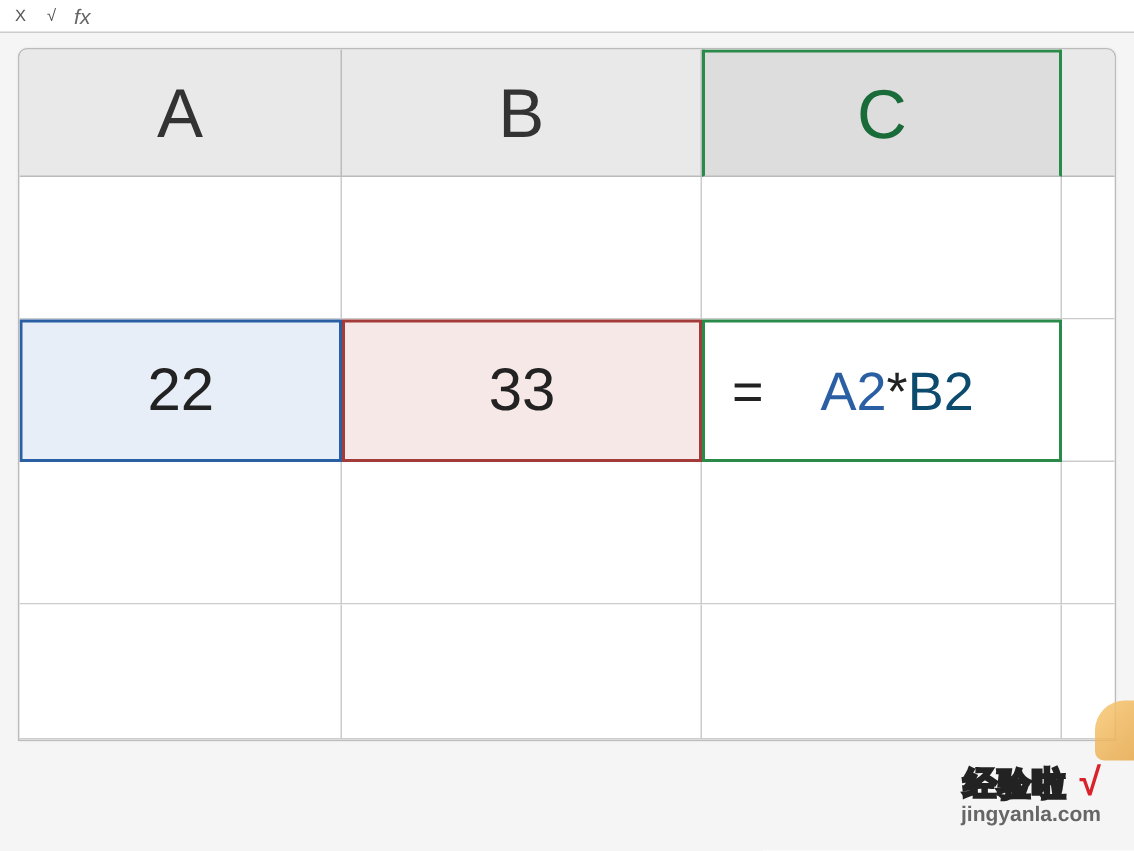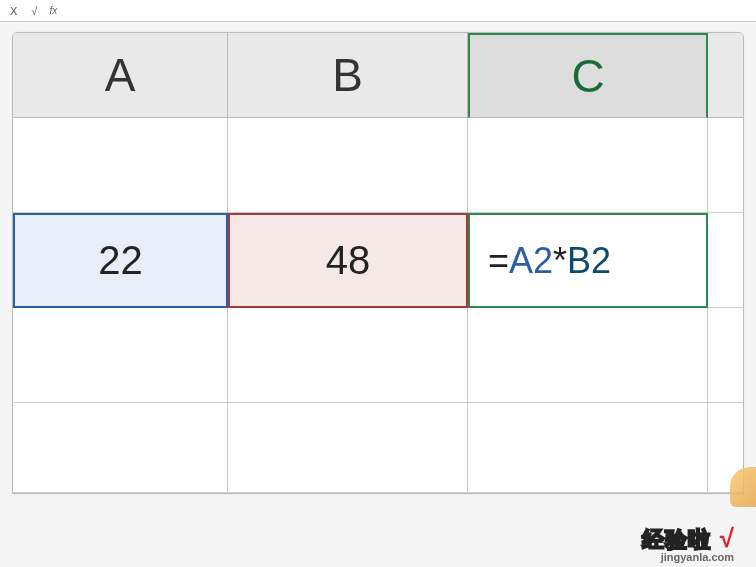--- a/index.html
+++ b/index.html
@@ -22,21 +22,21 @@
       font-size: 11px;
     }
     .formula-bar .btn {
       color: #555;
       cursor: pointer;
       font-size: 11px;
       padding: 0 2px;
     }
     .fx-label {
       font-style: italic;
-      font-size: 10px;
+      font-size: 14px;
       color: #666;
     }
     .formula-input {
       font-size: 10px;
       color: #333;
       flex: 1;
     }
     .sheet-wrap {
       padding: 10px 12px 0 12px;
     }
@@ -90,21 +90,21 @@
       border: 2px solid #a33b3b;
     }
     .cell-c2 {
       background: #fff;
       border: 2px solid #2a8a4a;
       justify-content: flex-start;
       padding-left: 18px;
       font-size: 36px;
     }
     .formula-part-eq { color: #222; }
-    .formula-part-a2 { color: #2b5fa3; }
+    .formula-part-a2 { color: #2b5fa3; margin-left: 38px; }
     .formula-part-star { color: #222; }
     .formula-part-b2 { color: #0c4a6e; }
     .cursor-plus {
       position: absolute;
       bottom: -24px;
       right: 55px;
       width: 14px;
       height: 14px;
       pointer-events: none;
     }
@@ -116,41 +116,41 @@
     }
     .cursor-plus::before {
       left: 5px; top: 0; width: 4px; height: 14px;
     }
     .cursor-plus::after {
       top: 5px; left: 0; height: 4px; width: 14px;
     }
     .watermark {
       position: absolute;
       right: 22px;
-      bottom: 4px;
+      bottom: 18px;
       text-align: right;
       line-height: 1;
     }
     .wm-top {
       color: #fff;
       font-weight: 900;
       font-size: 22px;
       -webkit-text-stroke: 2px #222;
       letter-spacing: 1px;
       display: inline-block;
     }
     .wm-check {
       color: #d8232a;
       font-size: 26px;
       font-weight: bold;
       margin-left: 4px;
     }
     .wm-sub {
       color: #666;
-      font-size: 11px;
+      font-size: 14px;
       font-weight: bold;
       margin-top: 1px;
     }
     .corner-accent {
       position: absolute;
       right: 0;
       bottom: 60px;
       width: 26px;
       height: 40px;
       background: linear-gradient(135deg, #f7c873 0%, #e8a84a 100%);
@@ -175,21 +175,21 @@
       <div class="hdr">B</div>
       <div class="hdr hdr-c">C</div>
       <div class="hdr"></div>
 
       <div class="cell"></div>
       <div class="cell"></div>
       <div class="cell"></div>
       <div class="cell"></div>
 
       <div class="cell cell-a2">22</div>
-      <div class="cell cell-b2">48</div>
+      <div class="cell cell-b2">33</div>
       <div class="cell cell-c2">
         <span class="formula-part-eq">=</span>
           <span class="formula-part-a2">A2</span>
           <span class="formula-part-star">*</span>
           <span class="formula-part-b2">B2</span>
         <div class="cursor-plus"></div>
       </div>
       <div class="cell"></div>
 
       <div class="cell"></div>

